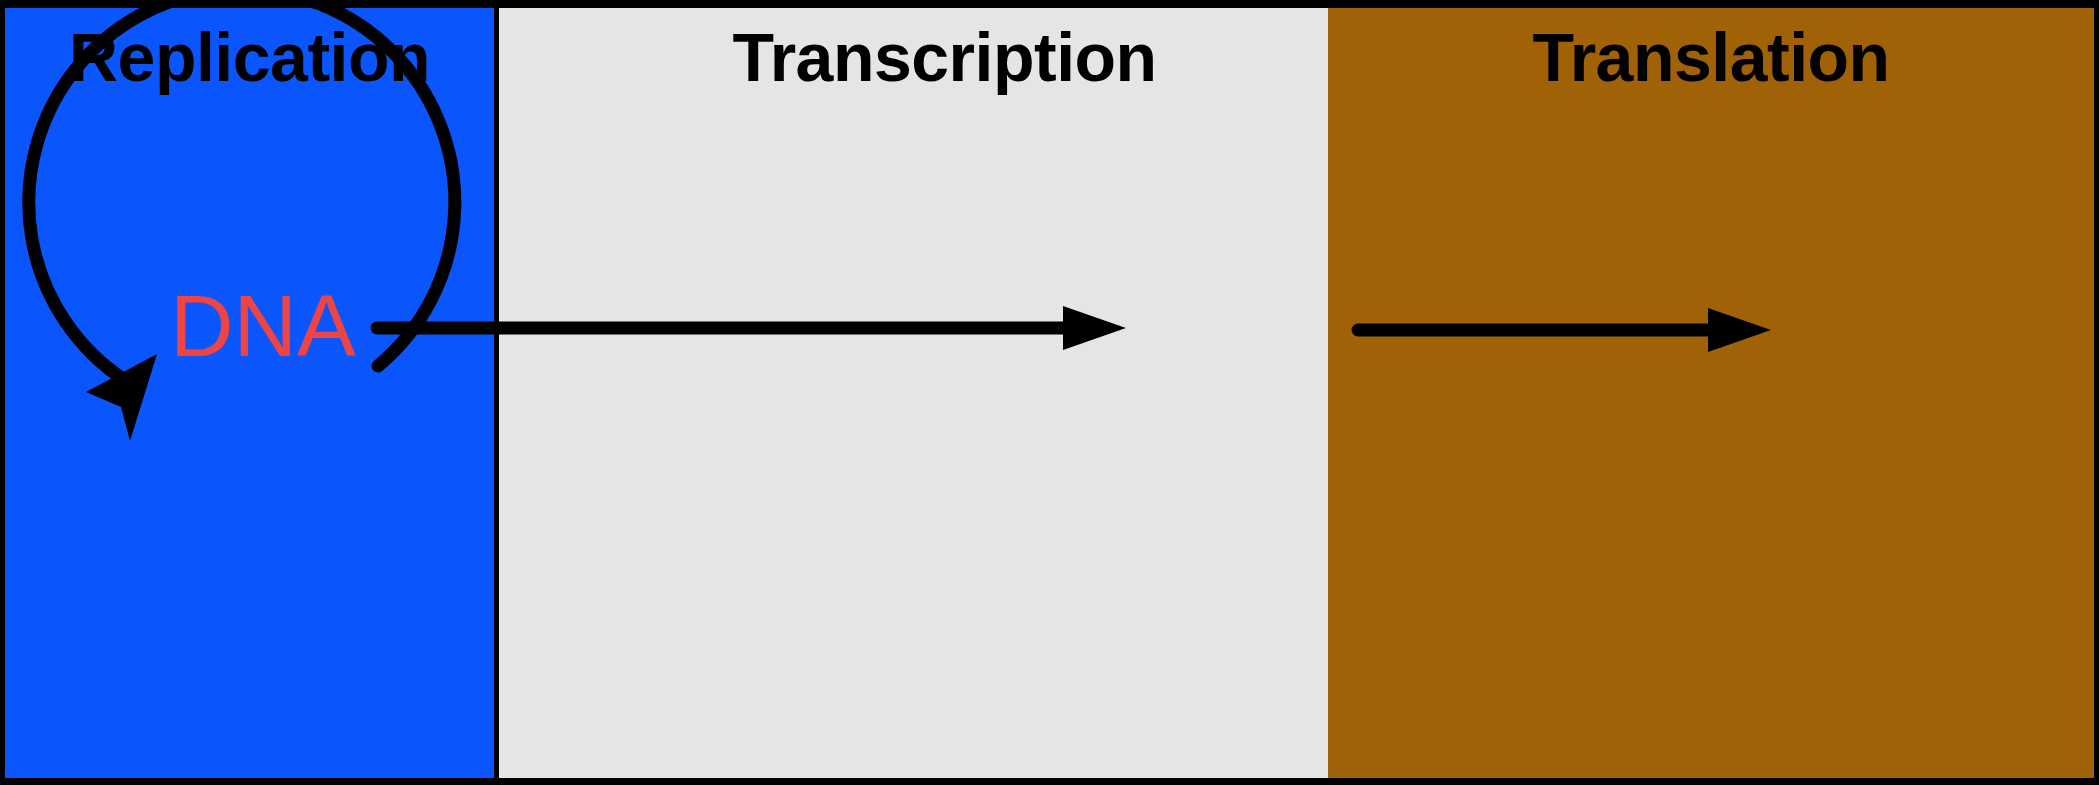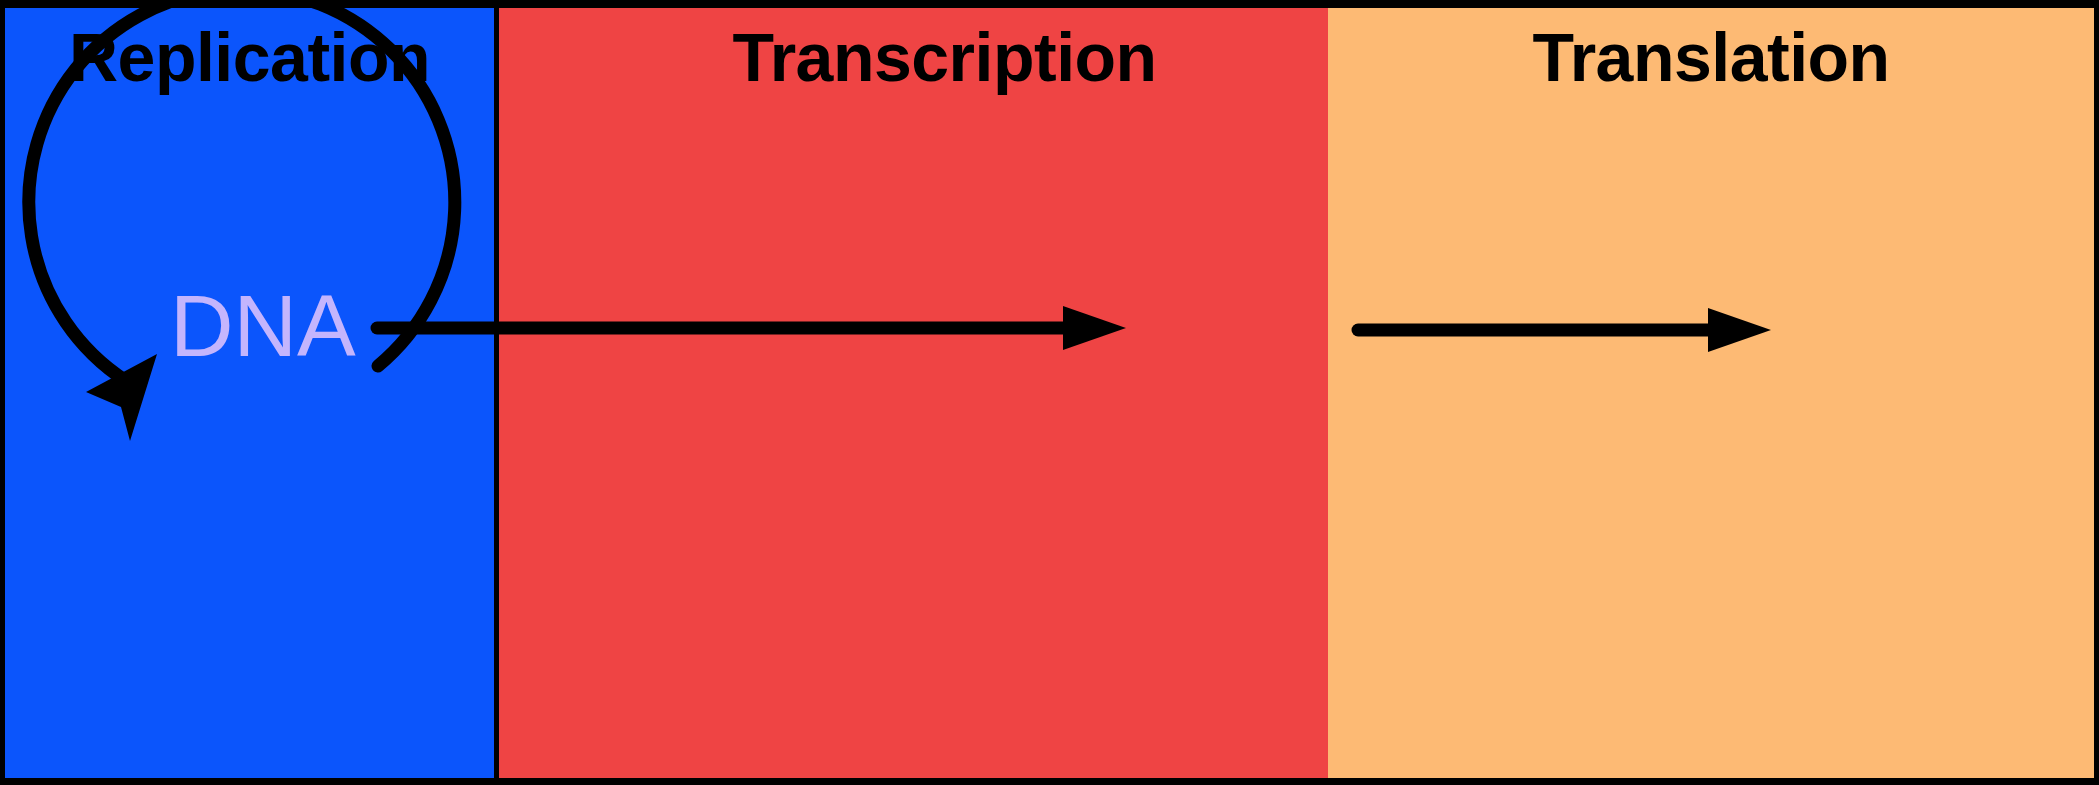--- a/index.html
+++ b/index.html
@@ -16,22 +16,22 @@
     overflow: hidden;
     font-family: "Liberation Sans", "DejaVu Sans", sans-serif;
   }
   .panel {
     position: absolute;
     top: 8px;
     height: 770px;
     box-sizing: border-box;
   }
   #panel-replication { left: 5px;    width: 489px; background: #0B55FC; }
-  #panel-transcription { left: 499px; width: 891px; background: #ef4444; }
-  #panel-translation { left: 1328px; width: 766px; background: #fdba74; }
+  #panel-transcription { left: 499px; width: 891px; background: #e5e5e5; }
+  #panel-translation { left: 1328px; width: 766px; background: #a16207; }
 
   .panel-title {
     position: absolute;
     top: 10px;
     left: 0;
     width: 100%;
     text-align: center;
     font-weight: bold;
     font-size: 68px;
     line-height: 78px;
@@ -39,21 +39,21 @@
     color: #000000;
     white-space: nowrap;
     user-select: none;
   }
 
   .molecule-label {
     position: absolute;
     font-size: 88px;
     line-height: 88px;
     font-weight: normal;
-    color: #c4b5fd;
+    color: #ef4444;
     white-space: nowrap;
     user-select: none;
   }
   #label-dna { left: 170px; top: 282px; }
   #label-rna { left: 1140px; top: 282px; }
 
   .svg-layer {
     position: absolute;
     left: 0;
     top: 0;

